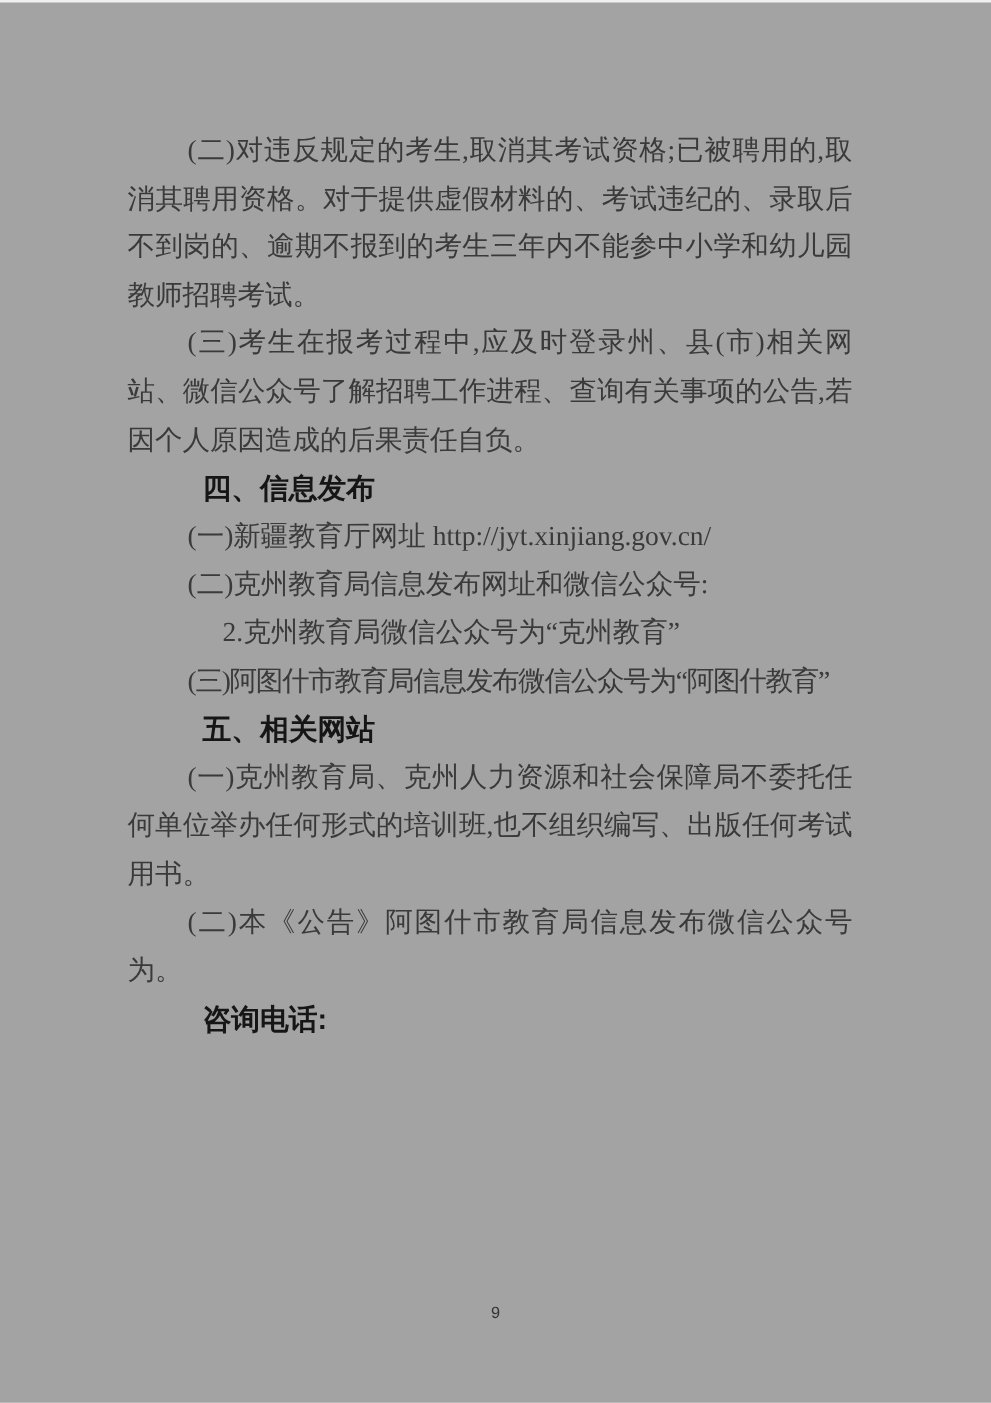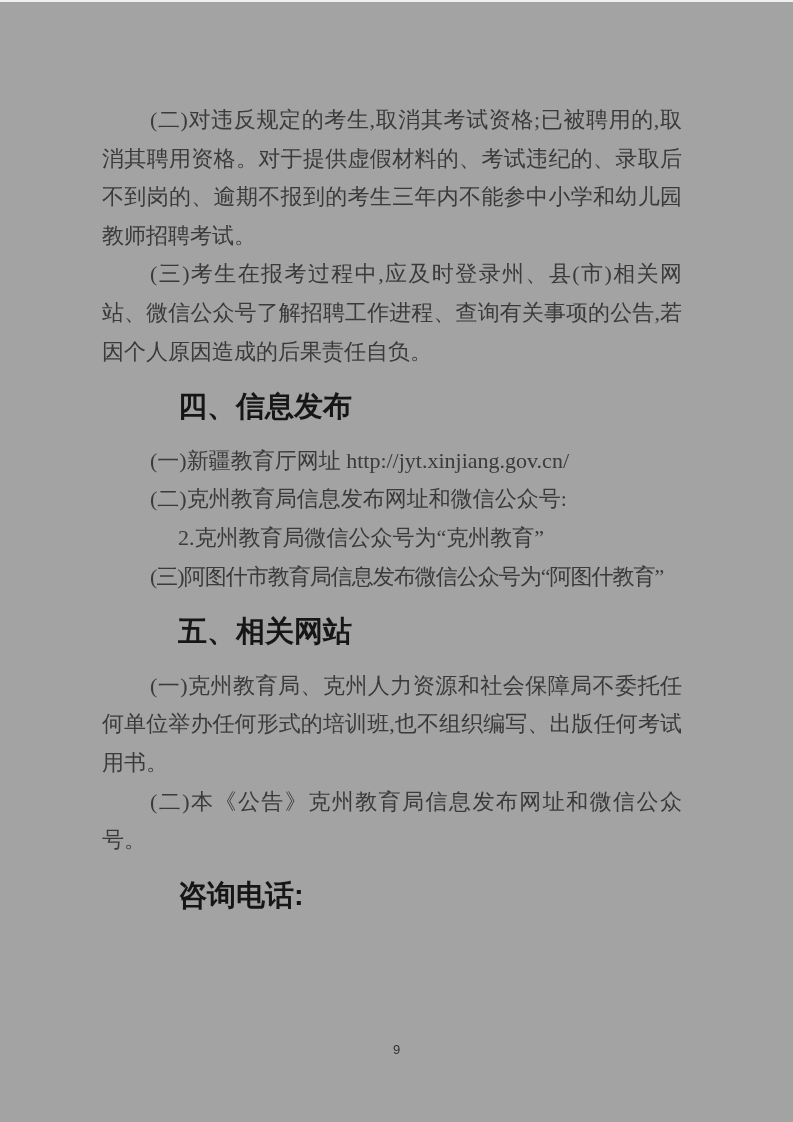--- a/index.html
+++ b/index.html
@@ -42,24 +42,24 @@
     text-indent: 76px;
     margin: 0;
   }
   .tight {
     white-space: nowrap;
     letter-spacing: -1px;
     overflow: visible;
   }
   .head {
     text-indent: 60px;
-    margin: 16px;
+    margin: 0;
     font-family: Liberation Sans, sans-serif;
     font-weight: bold;
-    font-size: 29px;
+    font-size: 23px;
     color: #161616;
     text-align: left;
   }
   .footer {
     position: absolute;
     top: 1040px;
     left: 0;
     width: 793px;
     text-align: center;
     font-family: "Liberation Sans", sans-serif;
@@ -74,17 +74,17 @@
   <div class="content">
     <p class="para">(二)对违反规定的考生,取消其考试资格;已被聘用的,取消其聘用资格。对于提供虚假材料的、考试违纪的、录取后不到岗的、逾期不报到的考生三年内不能参中小学和幼儿园教师招聘考试。</p>
     <p class="para">(三)考生在报考过程中,应及时登录州、县(市)相关网站、微信公众号了解招聘工作进程、查询有关事项的公告,若因个人原因造成的后果责任自负。</p>
     <p class="head">四、信息发布</p>
     <p class="para">(一)新疆教育厅网址 http://jyt.xinjiang.gov.cn/</p>
     <p class="para">(二)克州教育局信息发布网址和微信公众号:</p>
     <p class="num">2.克州教育局微信公众号为“克州教育”</p>
     <p class="para tight">(三)阿图什市教育局信息发布微信公众号为“阿图什教育”</p>
     <p class="head">五、相关网站</p>
     <p class="para">(一)克州教育局、克州人力资源和社会保障局不委托任何单位举办任何形式的培训班,也不组织编写、出版任何考试用书。</p>
-    <p class="para">(二)本《公告》克州教育局信息发布网址和微信公众号。</p>
+    <p class="para">(二)本《公告》阿图什市教育局信息发布微信公众号为。</p>
     <p class="head">咨询电话:</p>
   </div>
   <div class="footer">9</div>
 </div>
 
 </body></html>

